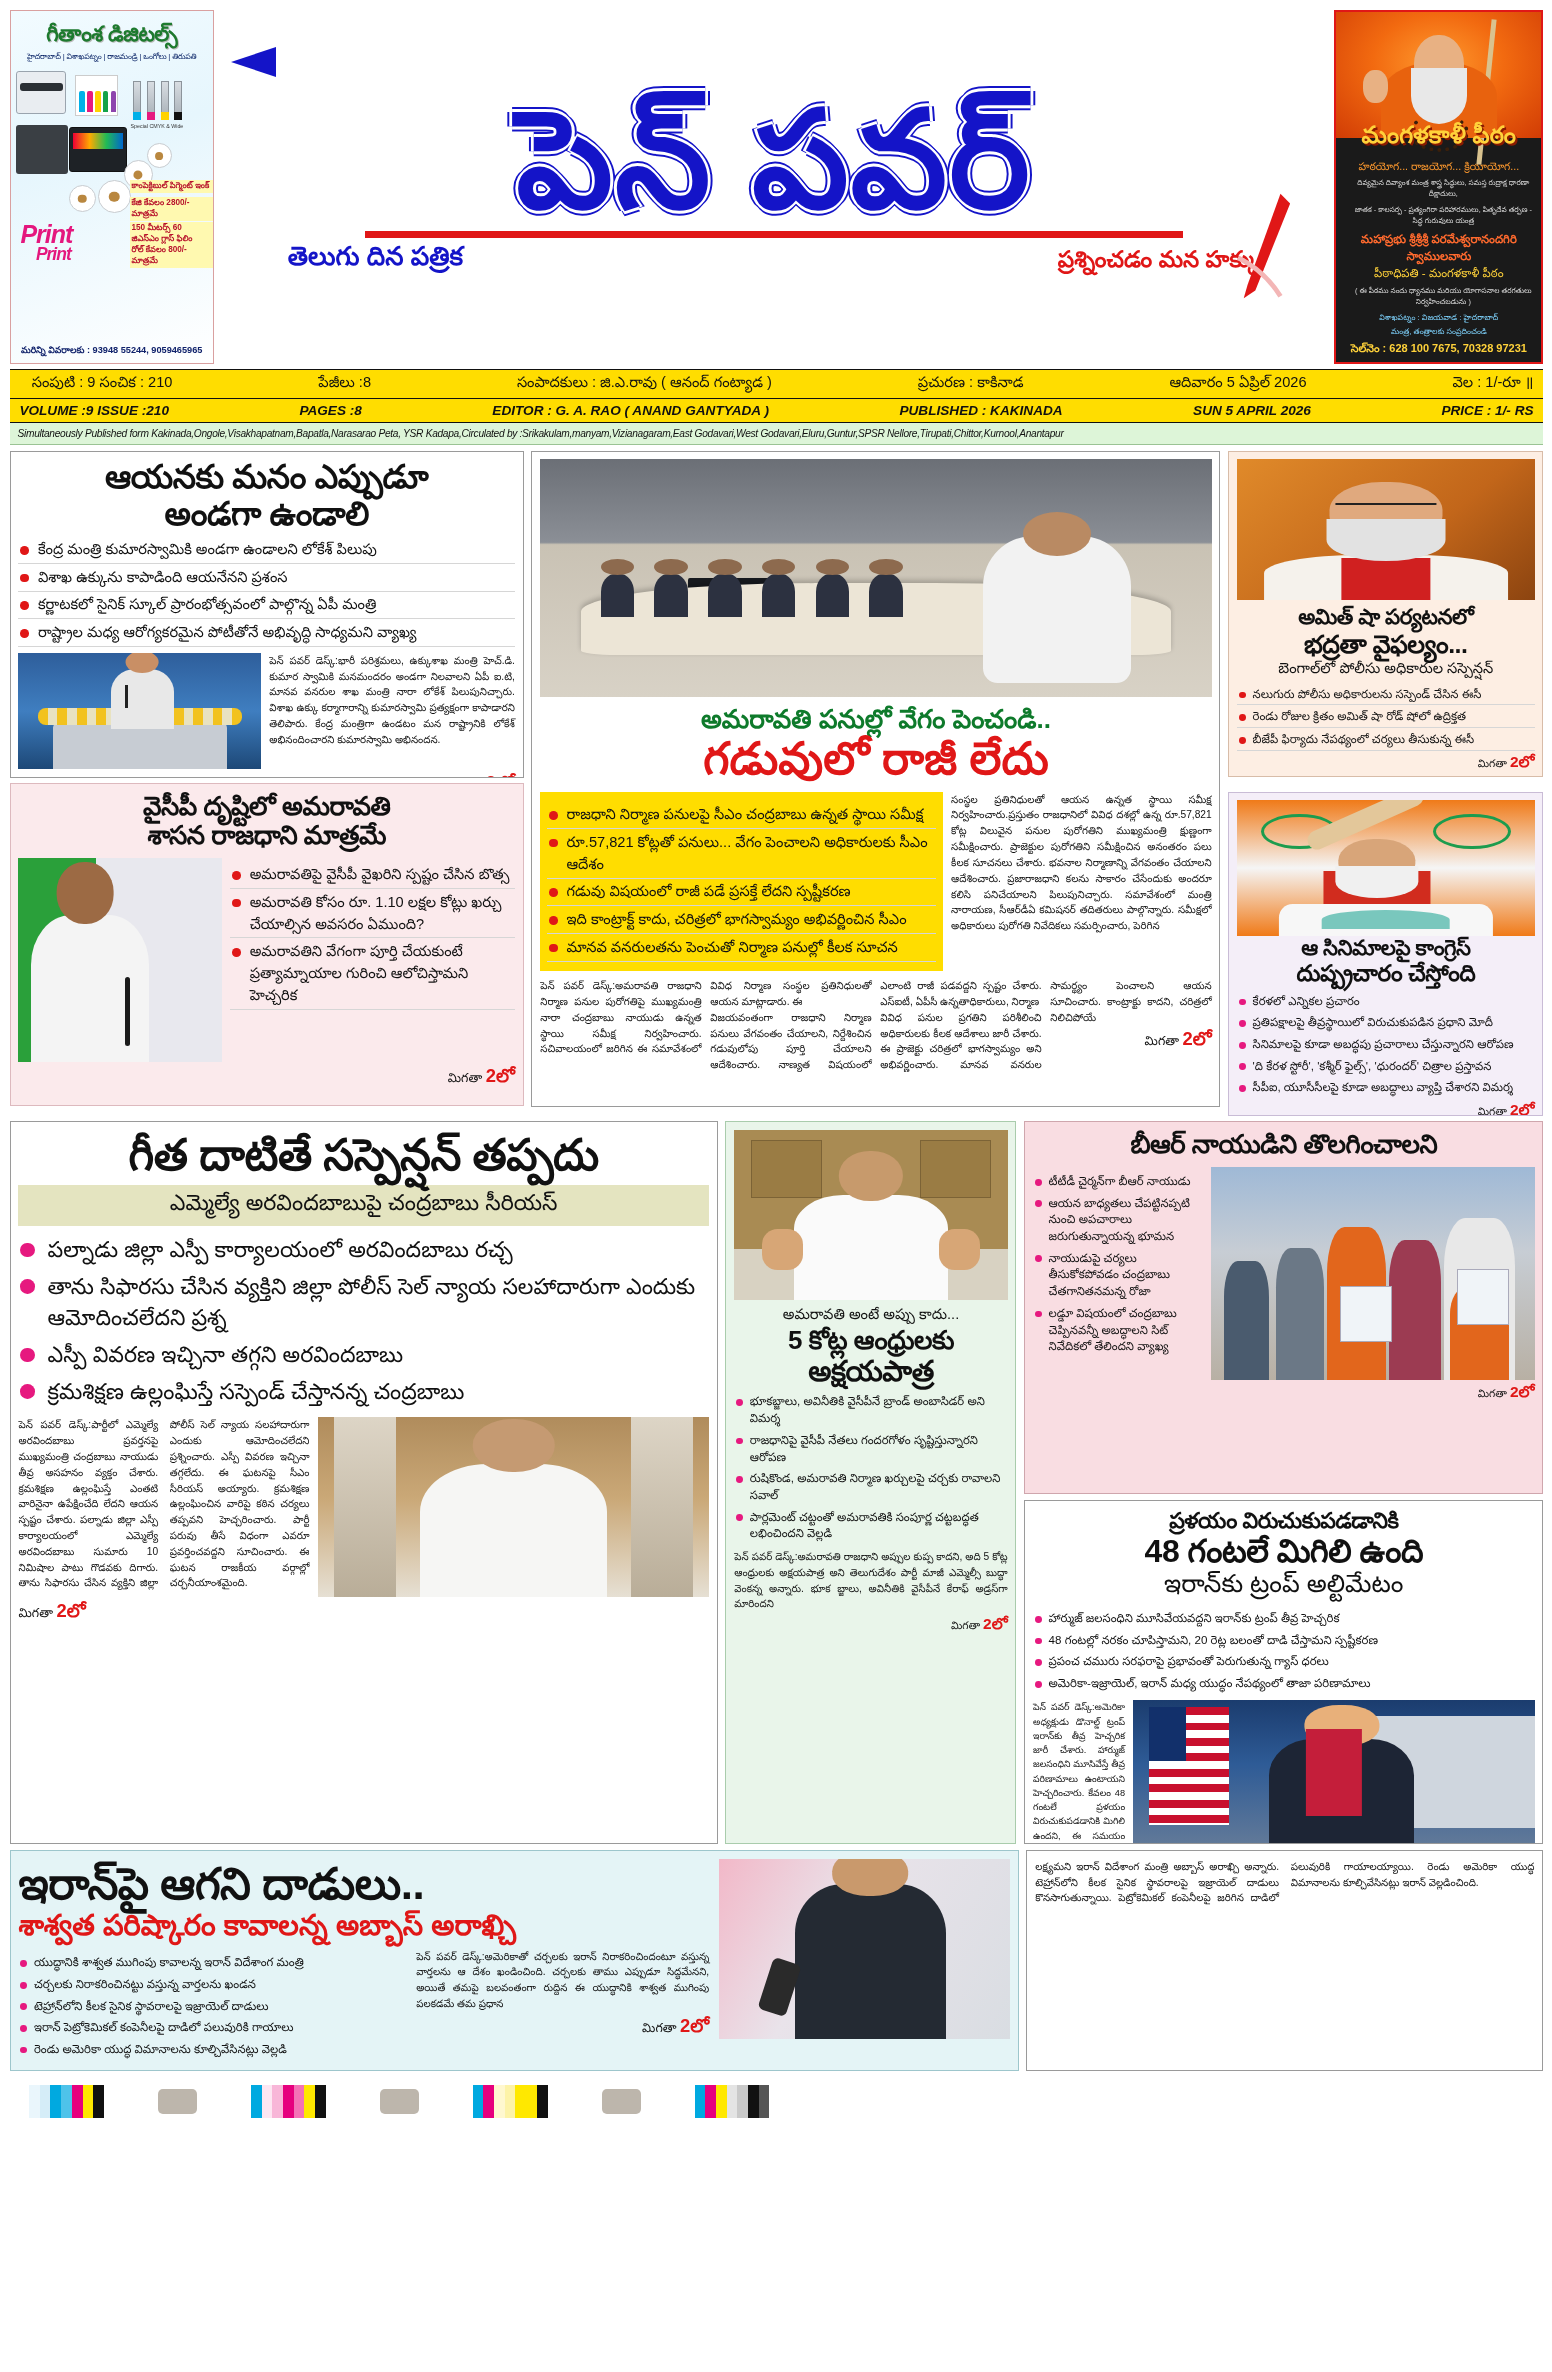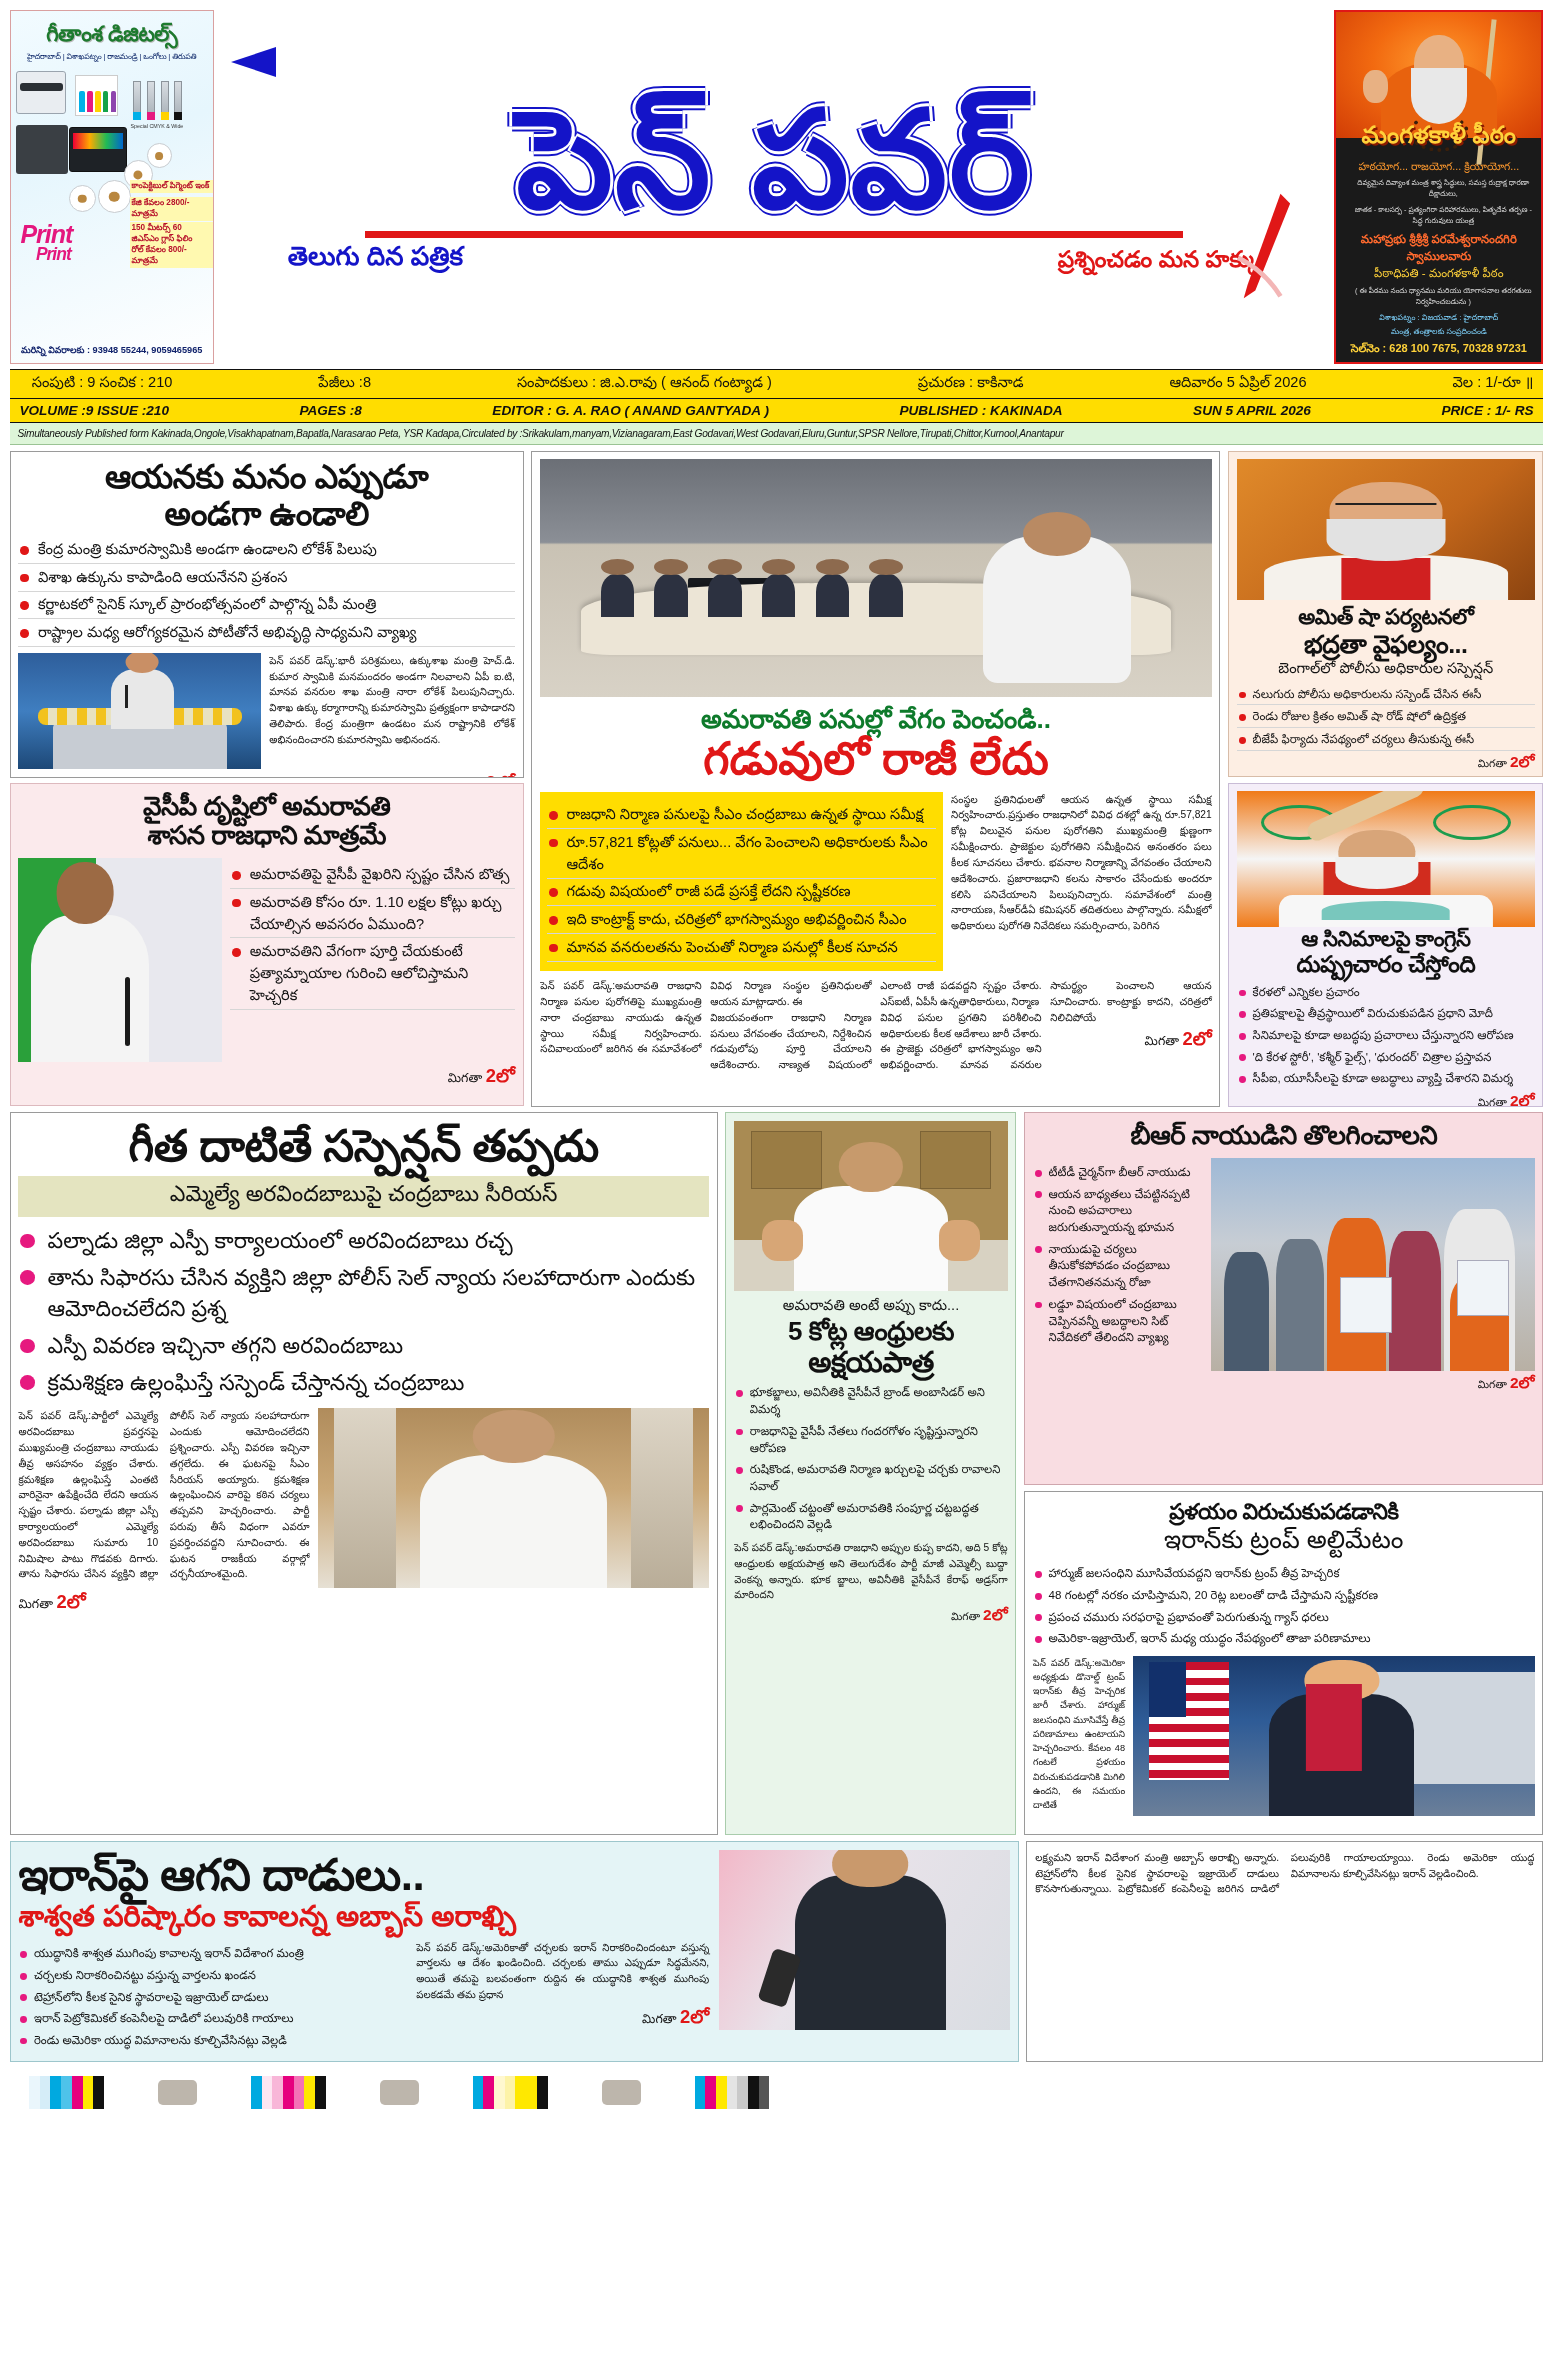--- a/index.html
+++ b/index.html
@@ -416,21 +416,21 @@
             <div class="body-txt n">విజయవంతంగా రాజధాని నిర్మాణ పనులు వేగవంతం చేయాలని, నిర్దేశించిన గడువులోపు పూర్తి చేయాలని ఆదేశించారు. నాణ్యత విషయంలో ఎలాంటి రాజీ పడవద్దని స్పష్టం చేశారు. ఎస్‌ఐటీ, ఏపీసీ ఉన్నతాధికారులు, నిర్మాణ</div>
             <div class="body-txt n">వివిధ పనుల ప్రగతిని పరిశీలించి అధికారులకు కీలక ఆదేశాలు జారీ చేశారు. ఈ ప్రాజెక్టు చరిత్రలో భాగస్వామ్యం అని అభివర్ణించారు. మానవ వనరుల సామర్థ్యం పెంచాలని ఆయన సూచించారు. కాంట్రాక్టు కాదని, చరిత్రలో నిలిచిపోయే</div>
             <div class="jump">
               <span>మిగతా</span>
               <b>2లో</b>
             </div>
           </div>
         </div>
       </div>
 
-      <div style="flex:1; display:flex; flex-direction:column; gap:6px;">
+      <div style="flex:1; display:flex; flex-direction:column; gap:15px;">
         <div class="box cream" style="height:326px;">
           <div class="photo sc-shah" style="width:100%;height:141px;">
             <div class="body"></div>
               <div class="scarf"></div>
               <div class="head"></div>
               <div class="beard"></div>
               <div class="glass"></div>
           </div>
           <div class="hl-black" style="font-size:21.3px;margin-top:5.8px;">అమిత్ షా పర్యటనలో</div>
           <div class="hl-black" style="font-size:25px;">భద్రతా వైఫల్యం...</div>
@@ -546,20 +546,21 @@
             </div>
           </div>
           <div class="jump" style="font-size:10.7px;">
             <span>మిగతా</span>
             <b style="font-size:15.5px;">2లో</b>
           </div>
         </div>
 
         <div class="box white" style="height:344px;">
           <div class="hl-black" style="font-size:22px;">ప్రళయం విరుచుకుపడడానికి</div>
+          <div class="hl-black" style="font-size:32px;">48 గంటలే మిగిలి ఉంది</div>
           <div class="kicker" style="font-size:25px;">ఇరాన్‌కు ట్రంప్  అల్టిమేటం</div>
           <ul class="bullets tiny pinkdot nolines" style="margin-top:5.8px;">
             <li>హార్ముజ్ జలసంధిని మూసివేయవద్దని ఇరాన్‌కు ట్రంప్ తీవ్ర హెచ్చరిక</li>
             <li>48 గంటల్లో నరకం చూపిస్తామని, 20 రెట్ల బలంతో దాడి చేస్తామని స్పష్టీకరణ</li>
             <li>ప్రపంచ చమురు సరఫరాపై ప్రభావంతో పెరుగుతున్న గ్యాస్ ధరలు</li>
             <li>అమెరికా-ఇజ్రాయెల్, ఇరాన్ మధ్య యుద్ధం నేపథ్యంలో తాజా పరిణామాలు</li>
           </ul>
           <div style="display:flex; gap:7.8px; margin-top:6.8px;">
             <div style="width:92px;">
               <div class="body-txt" style="font-size:9.2px;">పెన్ పవర్ డెస్క్‌:అమెరికా అధ్యక్షుడు డొనాల్డ్ ట్రంప్ ఇరాన్‌కు తీవ్ర హెచ్చరిక జారీ చేశారు. హార్ముజ్ జలసంధిని మూసివేస్తే తీవ్ర పరిణామాలు ఉంటాయని హెచ్చరించారు. కేవలం 48 గంటలే ప్రళయం విరుచుకుపడడానికి మిగిలి ఉందని, ఈ సమయం దాటితే</div>

